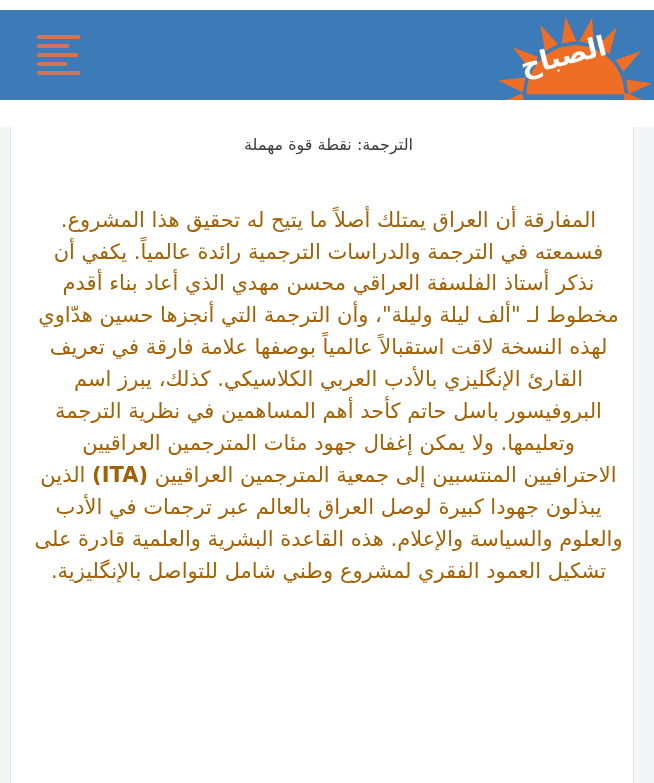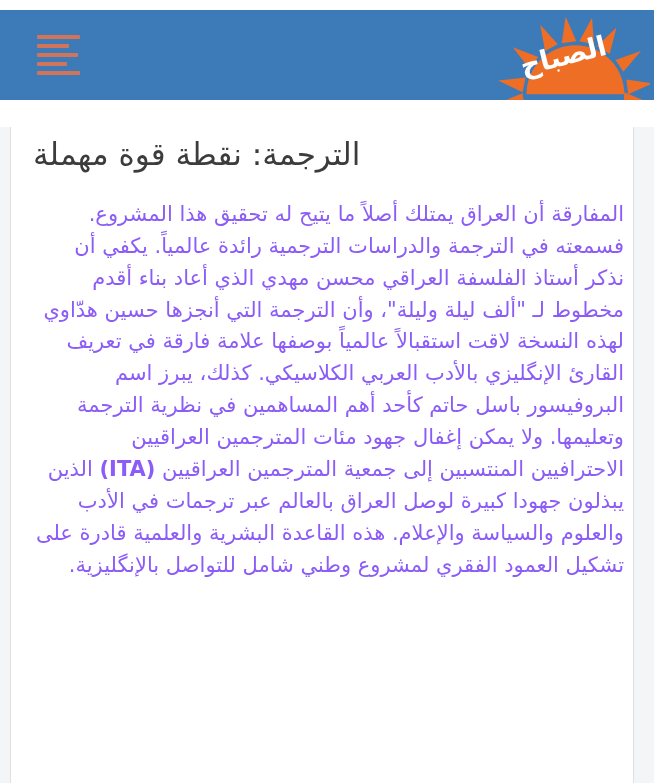--- a/index.html
+++ b/index.html
@@ -61,33 +61,33 @@
   .card {
     background: #ffffff;
     border-left: 1px solid #e0e0e0;
     border-right: 1px solid #e0e0e0;
     margin: 0 20px 0 10px;
     height: 100%;
     padding: 7px 9px 0 22px;
   }
   .article-title {
     direction: rtl;
-    text-align: left;
-    font-size: 31px;
+    text-align: center;
+    font-size: 16px;
     font-weight: 400;
     color: #3c3c3c;
     line-height: 1.35;
   }
   .article-body {
     direction: rtl;
-    text-align: right;
-    margin-top: 23px;
+    text-align: center;
+    margin-top: 49px;
     font-size: 21px;
     line-height: 1.52;
-    color: #8b5cf6;
+    color: #a16207;
   }
   .article-body b { font-weight: bold; }
 </style>
 </head>
 <body>
 
 <header class="topbar">
   <button class="menu-btn" aria-label="menu">
     <span class="hamburger" style="display:flex;flex-direction:column;gap:5px;">
       <span class="bar w1"></span>

